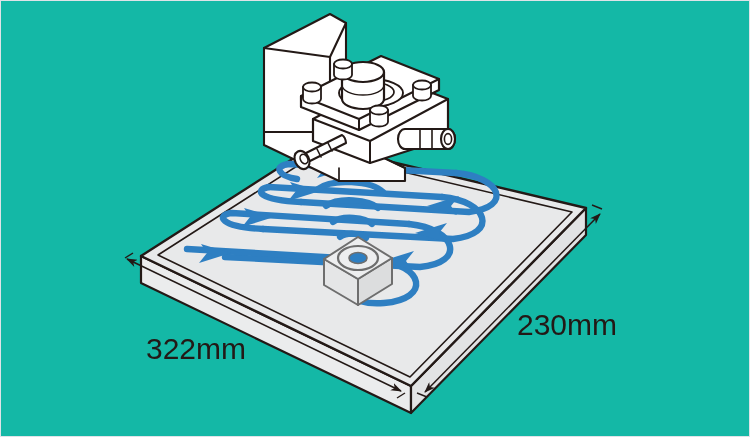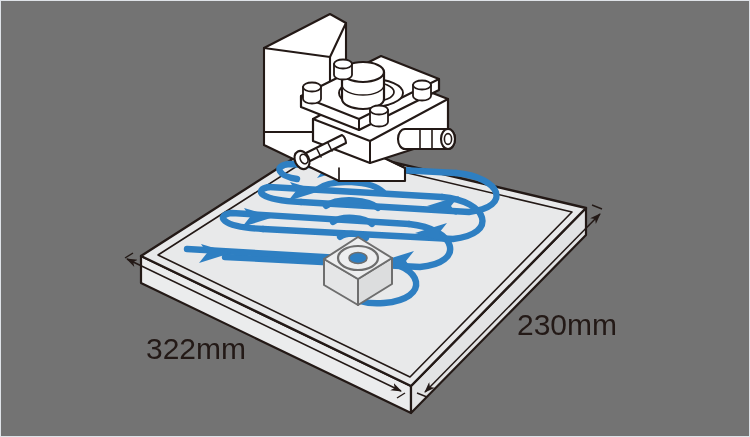--- a/index.html
+++ b/index.html
@@ -7,21 +7,21 @@
     padding: 0;
     background: #ffffff;
   }
   body {
     font-family: "Liberation Sans", sans-serif;
   }
   #figure-root {
     position: relative;
     width: 750px;
     height: 437px;
-    background: #737373;
+    background: #14b8a6;
     border: 1px solid #dfe3e8;
     box-sizing: border-box;
     overflow: hidden;
   }
   #figure-svg {
     display: block;
     width: 750px;
     height: 435px;
   }
   .dim-label {

